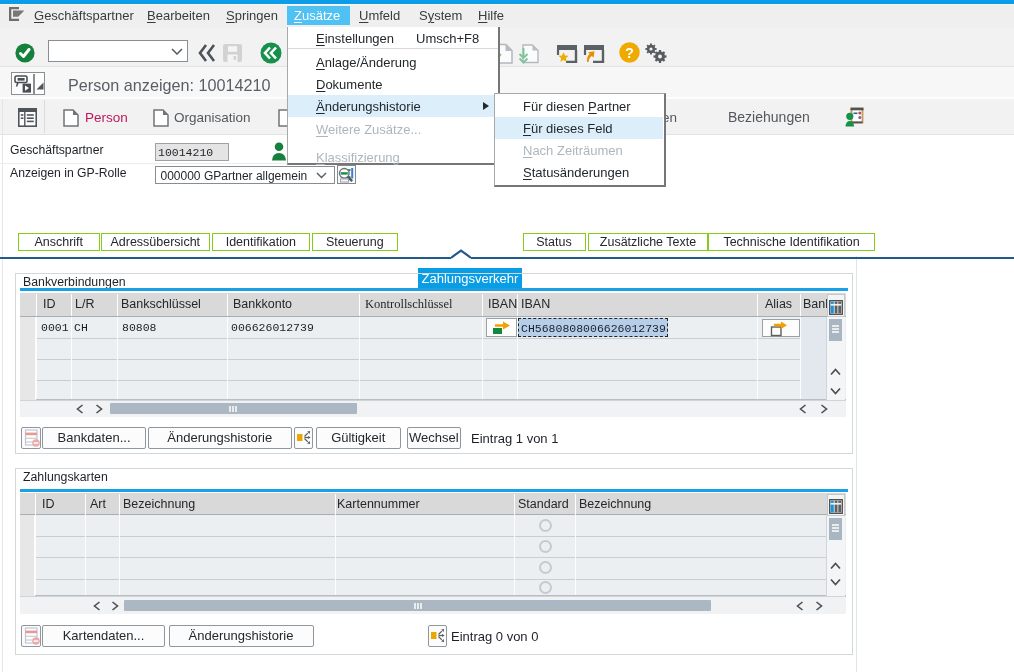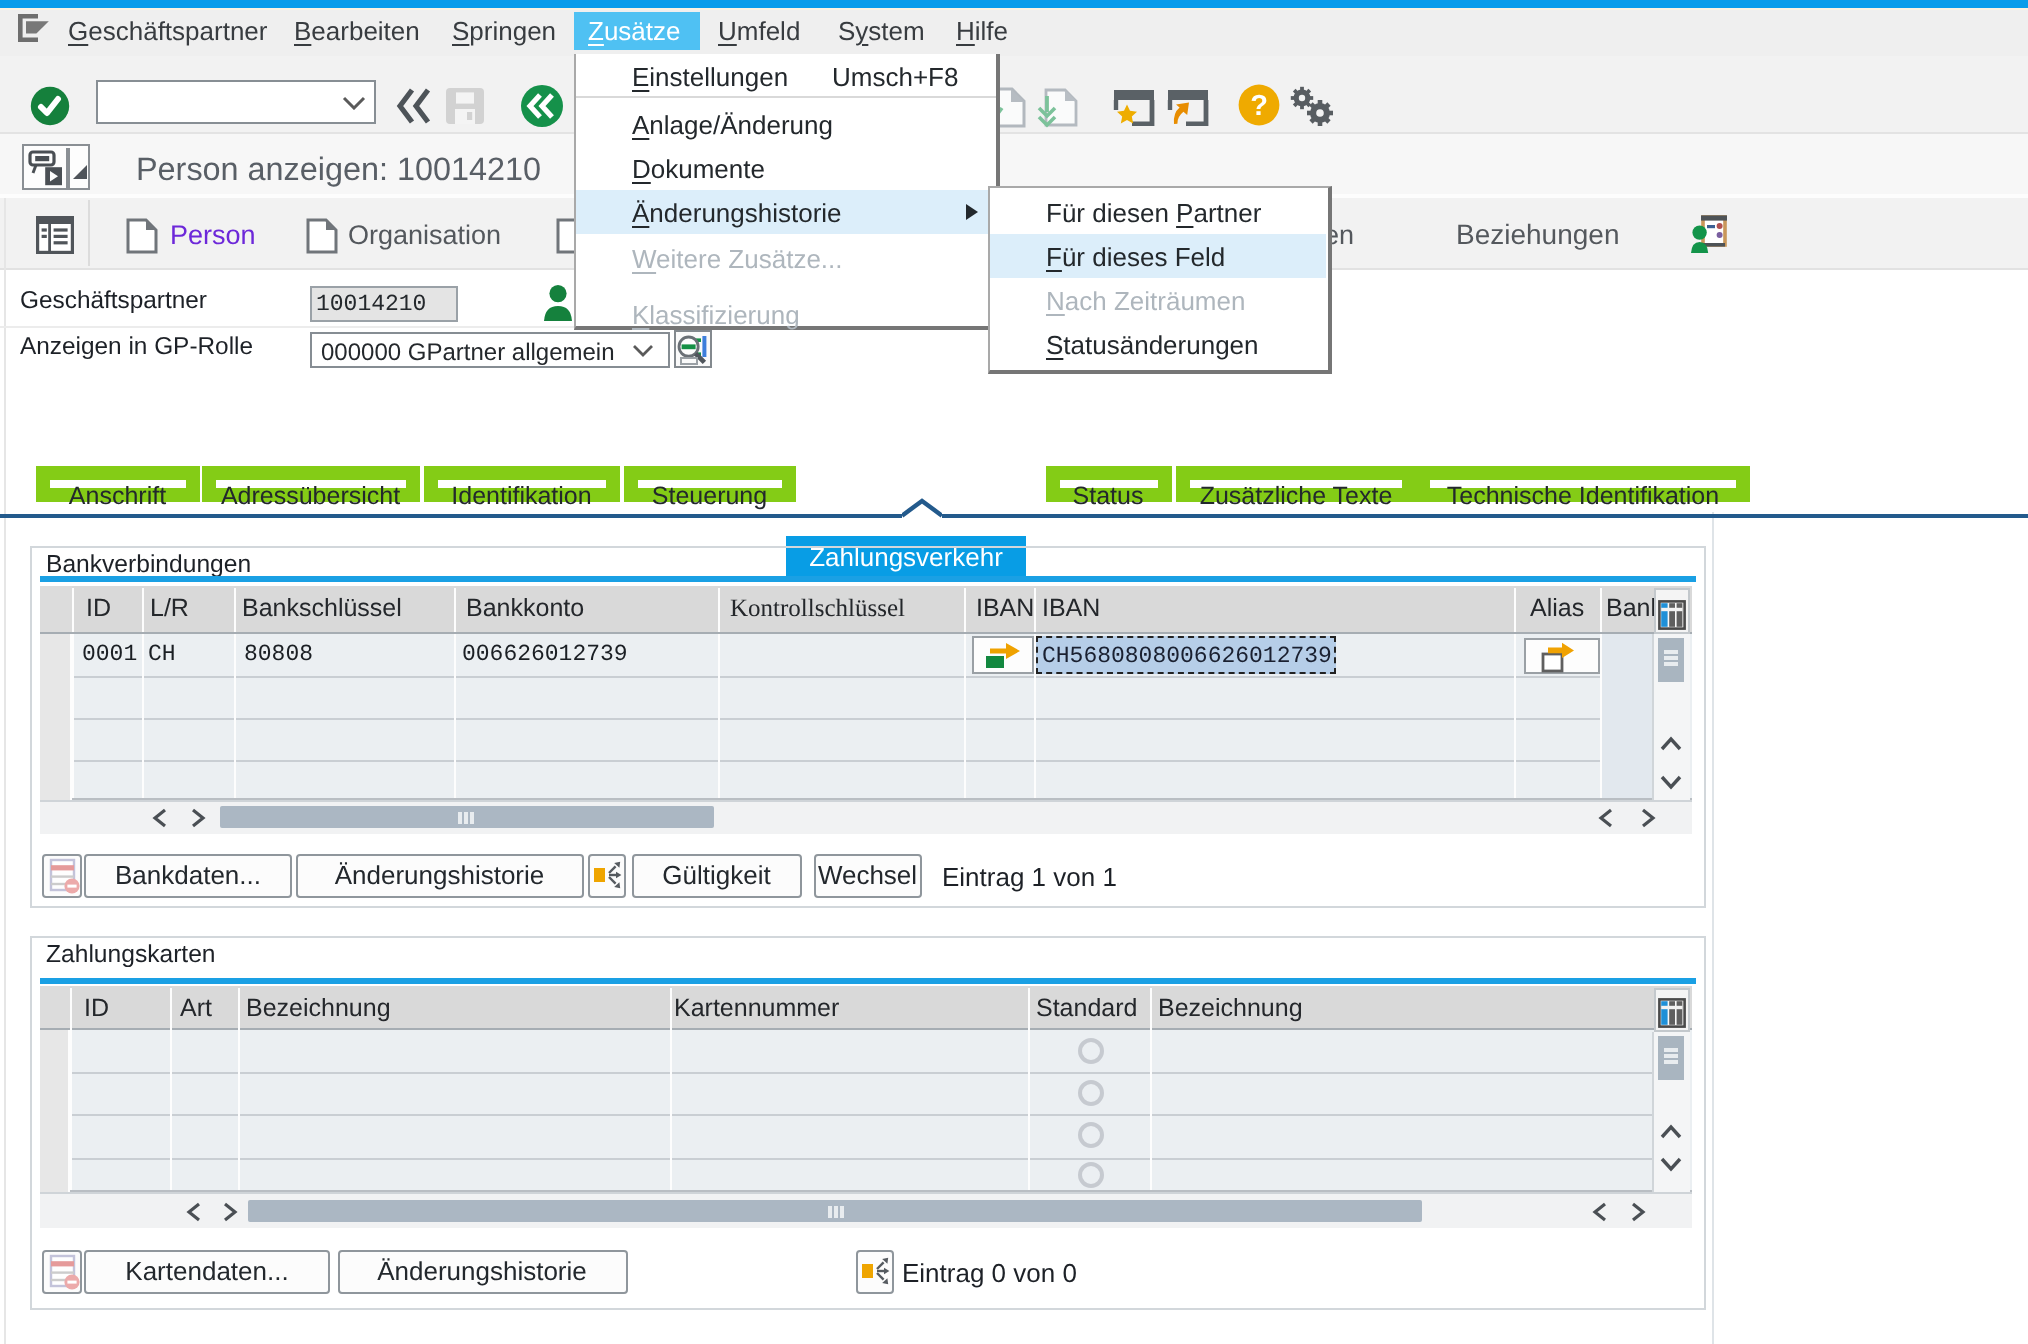--- a/index.html
+++ b/index.html
@@ -2,21 +2,21 @@
 <html><head>
 <meta charset="utf-8">
 <style>
   html,body{margin:0;padding:0;width:1014px;height:672px;overflow:hidden;background:#fff;
     font-family:"Liberation Sans",sans-serif;}
   .a{position:absolute;}
   .lbl{position:absolute;font-size:12.2px;color:#1d2127;white-space:nowrap;}
   .mono{position:absolute;font-family:"Liberation Mono",monospace;font-size:11.5px;color:#1b1f24;white-space:nowrap;}
   .btn{position:absolute;background:#fcfcfc;border:1px solid #8f969c;border-radius:2px;
     font-size:13px;color:#23282d;text-align:center;white-space:nowrap;box-sizing:border-box;}
-  .tab{position:absolute;top:233px;height:18px;background:#fff;border:7px solid #84cc16;
+  .tab{position:absolute;top:233px;height:18px;background:#fff;border:1px solid #84cc16;
     box-sizing:border-box;font-size:12.5px;color:#23282d;text-align:center;line-height:16px;white-space:nowrap;}
   .tabsel{top:232px;height:20px;background:#089de5;border:1px solid #089de5;color:#fff;line-height:19px;font-size:13px;}
   .hcell{position:absolute;font-size:12.5px;color:#24272b;white-space:nowrap;}
   .vsep{position:absolute;width:1px;background:#fdfdfd;}
   .hline{position:absolute;height:1px;background:#c9ced3;}
   .mi{position:absolute;font-size:13px;color:#23282c;white-space:nowrap;}
   .dis{color:#aeb6bd;}
   .mb{position:absolute;top:0;height:23px;line-height:23px;font-size:13px;color:#383c40;white-space:nowrap;}
   u{text-decoration:underline;text-underline-offset:2px;}
 </style>
@@ -143,21 +143,21 @@
     <rect x="2.8" y="9.4" width="2.6" height="1.6" fill="#50555a"></rect>
   <rect x="8.8" y="6.2" width="7" height="1.6" fill="#50555a"></rect>
     <rect x="8.8" y="9.4" width="7" height="1.6" fill="#50555a"></rect>
   <rect x="8.8" y="12.6" width="7" height="1.6" fill="#50555a"></rect>
 </svg>
 <div class="a" style="left:44px;top:100px;width:1px;height:33px;background:#dcdcdc;"></div>
 <svg class="a" style="left:63px;top:109px;" width="16" height="18" viewBox="0 0 16 18">
   <path d="M1,1 h9 l5,5 v11 h-14 z" fill="#fff" stroke="#70757a" stroke-width="1.5"></path>
   <path d="M10,1 l5,5 h-5 z" fill="#70757a"></path>
 </svg>
-<div class="a" style="left:85px;top:110px;font-size:13.5px;color:#6d28d9;">Person</div>
+<div class="a" style="left:85px;top:110px;font-size:13.5px;color:#be185d;">Person</div>
 <svg class="a" style="left:153px;top:109px;" width="16" height="18" viewBox="0 0 16 18">
   <path d="M1,1 h9 l5,5 v11 h-14 z" fill="#fff" stroke="#70757a" stroke-width="1.5"></path>
   <path d="M10,1 l5,5 h-5 z" fill="#70757a"></path>
 </svg>
 <div class="a" style="left:174px;top:110px;font-size:13.5px;color:#54585d;">Organisation</div>
 <svg class="a" style="left:278px;top:109px;" width="16" height="18" viewBox="0 0 16 18">
   <path d="M1,1 h9 l5,5 v11 h-14 z" fill="#fff" stroke="#70757a" stroke-width="1.5"></path>
   <path d="M10,1 l5,5 h-5 z" fill="#70757a"></path>
 </svg>
 <div class="a" style="right:337px;top:110px;font-size:13.5px;color:#54585d;">Allgemeine Daten</div>
@@ -194,21 +194,21 @@
   <circle cx="6.3" cy="6.3" r="4.8" fill="#fff" fill-opacity="0.6" stroke="#6a7076" stroke-width="1.4"></circle>
   <rect x="2.8" y="5.2" width="7" height="2.4" fill="#159045"></rect>
   <path d="M9.8,9.8 l4.4,4.4" stroke="#50565c" stroke-width="2.4"></path>
   <rect x="2.5" y="12" width="8" height="3" fill="none" stroke="#9aa0a5" stroke-width="1"></rect>
 </svg>
 
 <div class="tab" style="left:18px;width:81.5px;">Anschrift</div>
 <div class="tab" style="left:101px;width:108.5px;">Adressübersicht</div>
 <div class="tab" style="left:212px;width:97.5px;">Identifikation</div>
 <div class="tab" style="left:312px;width:85.5px;">Steuerung</div>
-<div class="tab tabsel" style="left:393px;width:120px;margin-top:36px;">Zahlungsverkehr</div>
+<div class="tab tabsel" style="left:418px;width:104px;margin-top:36px;">Zahlungsverkehr</div>
 <div class="tab" style="left:522.5px;width:63px;">Status</div>
 <div class="tab" style="left:588px;width:120px;">Zusätzliche Texte</div>
 <div class="tab" style="left:708px;width:167px;">Technische Identifikation</div>
 <div class="a" style="left:0;top:256.5px;width:1014px;height:2px;background:#235a8c;"></div>
 <svg class="a" style="left:451px;top:249px;" width="20" height="11" viewBox="0 0 20 11">
   <polygon points="0,8 10,0.8 20,8 20,10.5 0,10.5" fill="#fff"></polygon>
   <polyline points="0,8.8 10,1.5 20,8.8" fill="none" stroke="#235a8c" stroke-width="2.2"></polyline>
 </svg>
 
 <div class="a" style="left:15px;top:273px;width:838px;height:181px;border:1px solid #d2d7db;box-sizing:border-box;"></div>

